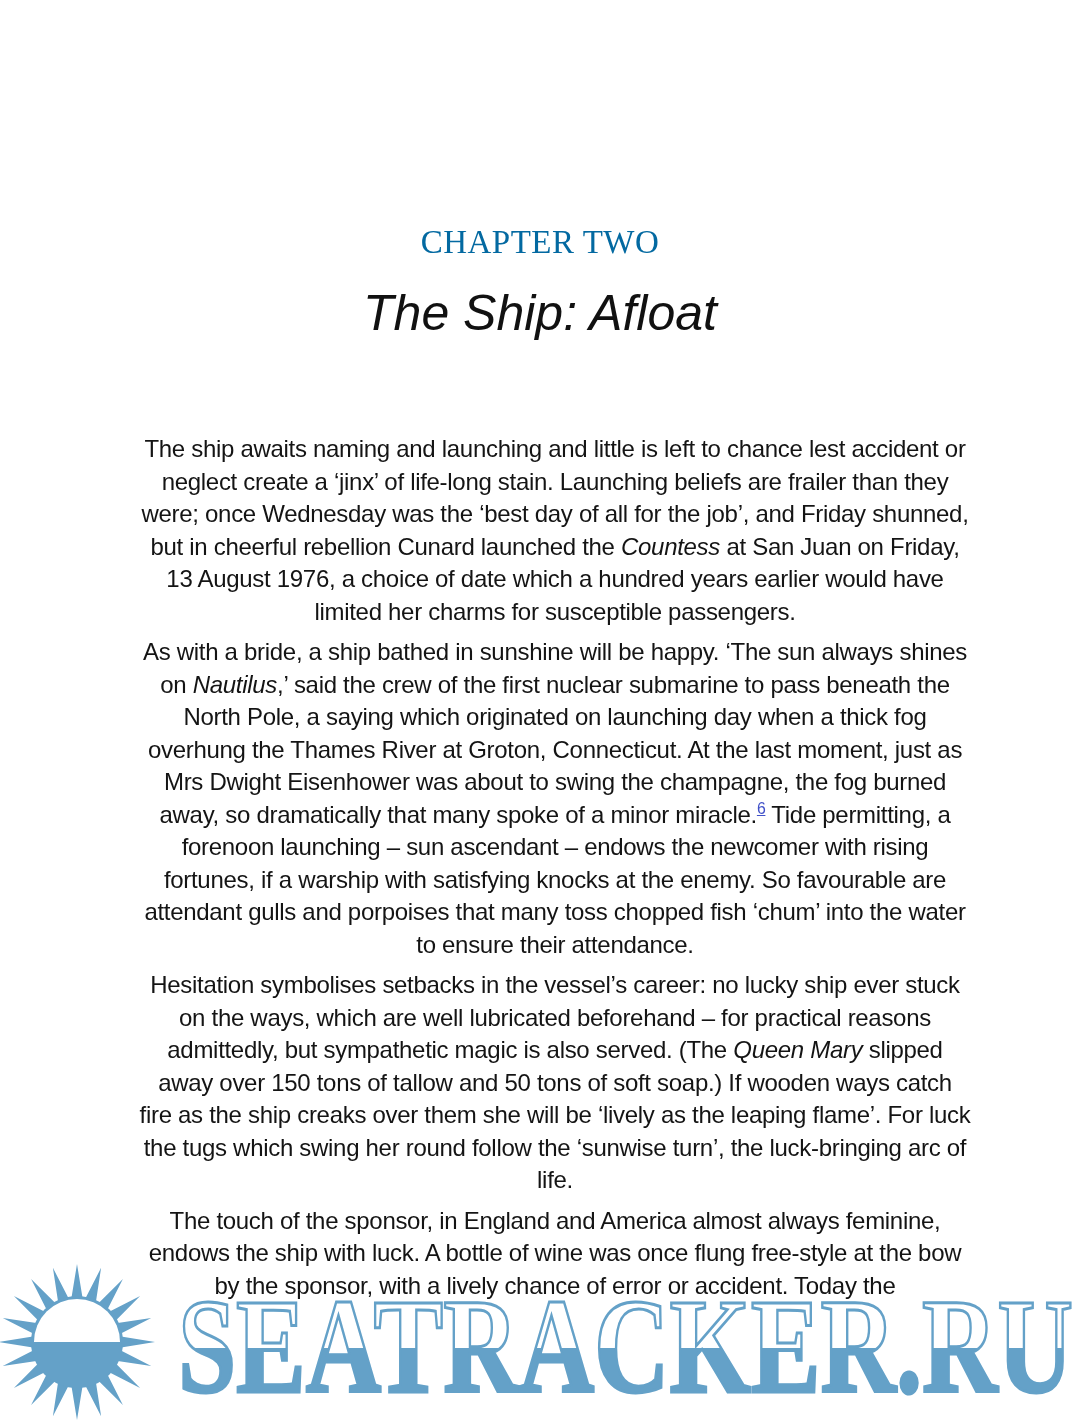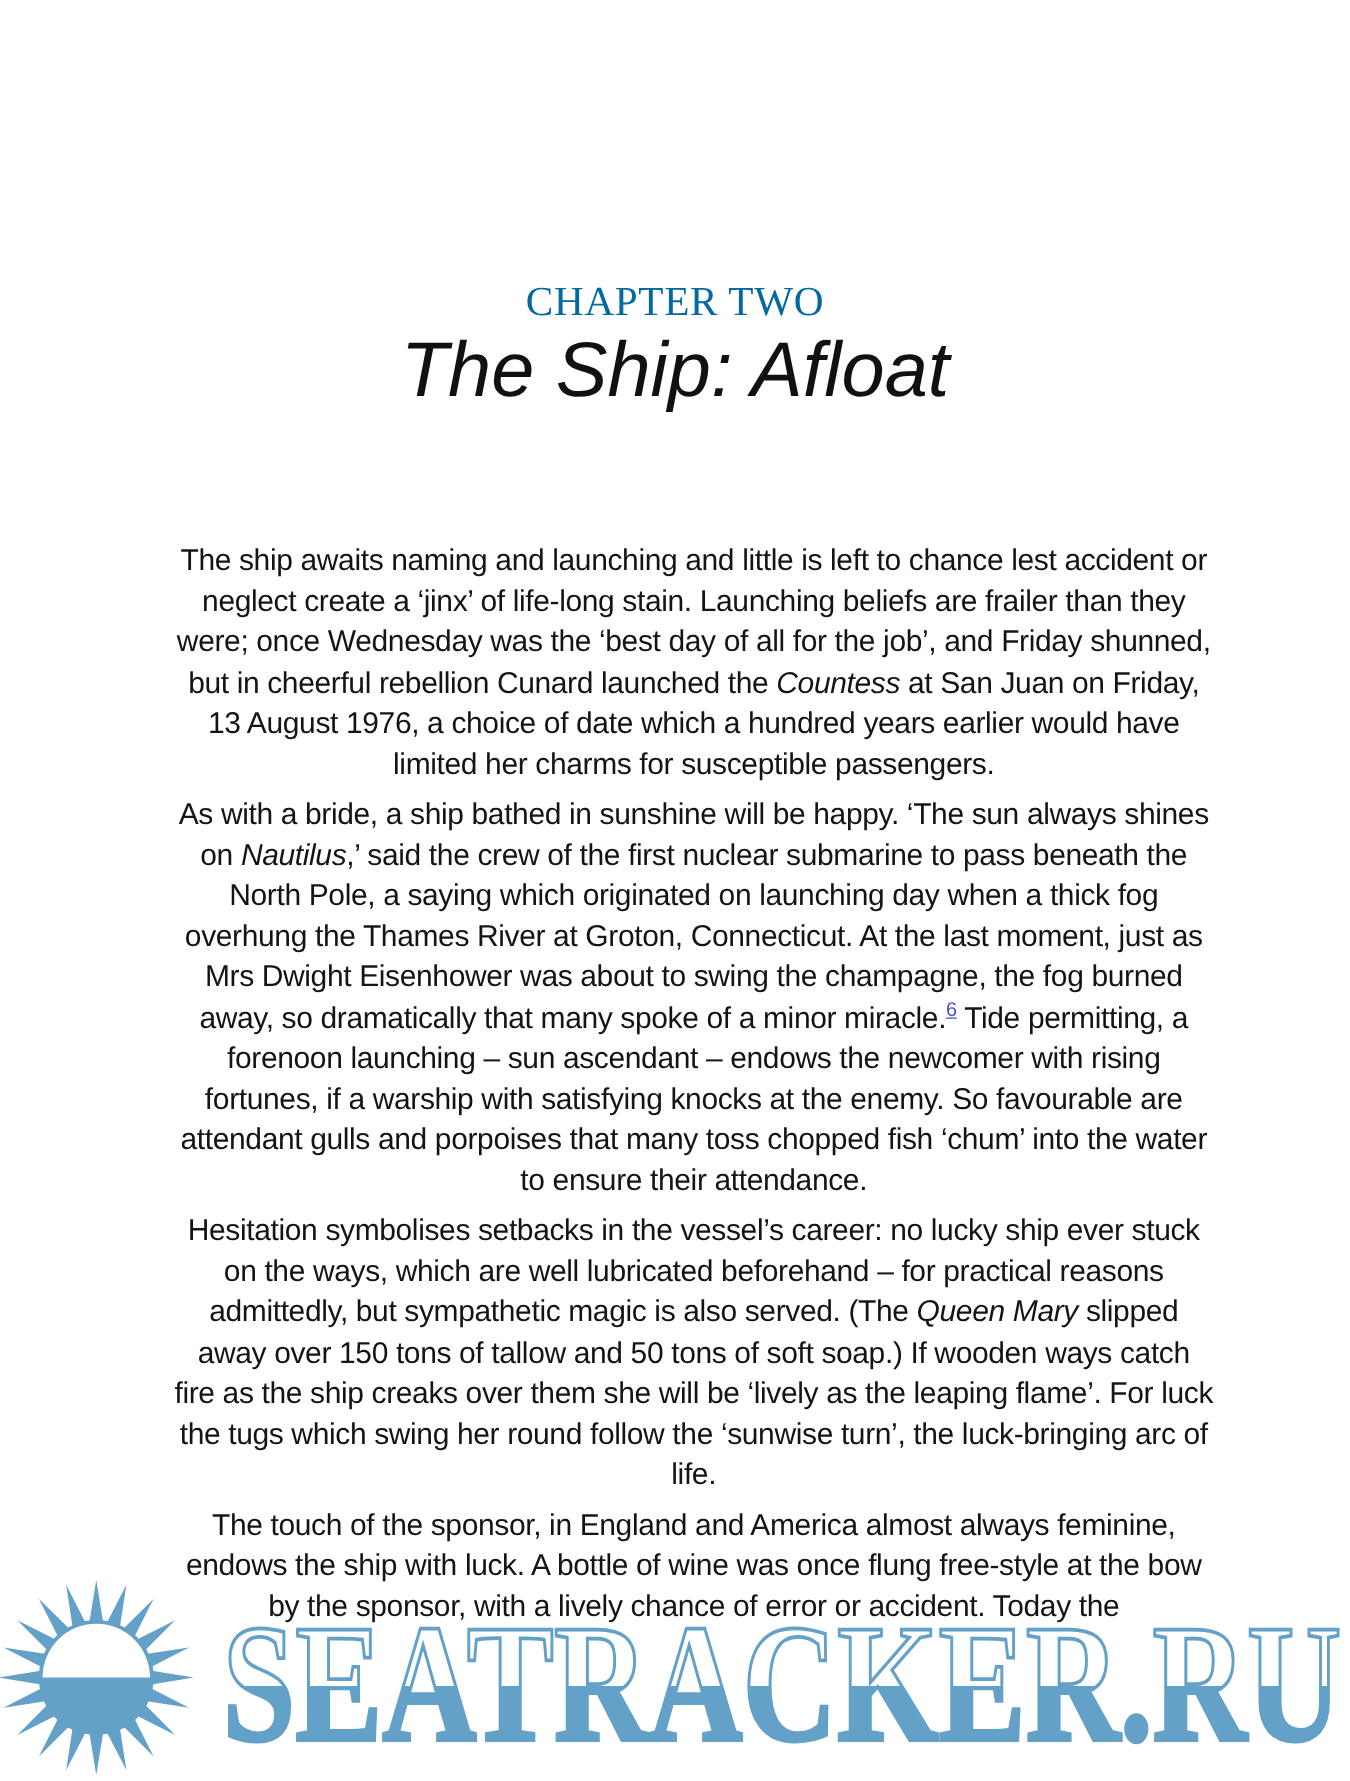--- a/index.html
+++ b/index.html
@@ -28,25 +28,25 @@
     font-family: "Liberation Serif", serif;
     font-size: 33px;
     font-weight: 400;
     letter-spacing: 0.5px;
     color: #0369a1;
     line-height: 40px;
   }
   .chapter-title {
     font-family: "Liberation Sans", sans-serif;
     font-style: italic;
-    font-size: 62px;
+    font-size: 50px;
     font-weight: 400;
     color: #111111;
     line-height: 62px;
-    margin-top: 4px;
+    margin-top: 20px;
   }
   .body-text {
     position: absolute;
     top: 433px;
     left: 139px;
     width: 832px;
     font-family: Liberation Sans, sans-serif;
     font-size: 24px;
     line-height: 32.5px;
     letter-spacing: -0.3px;

